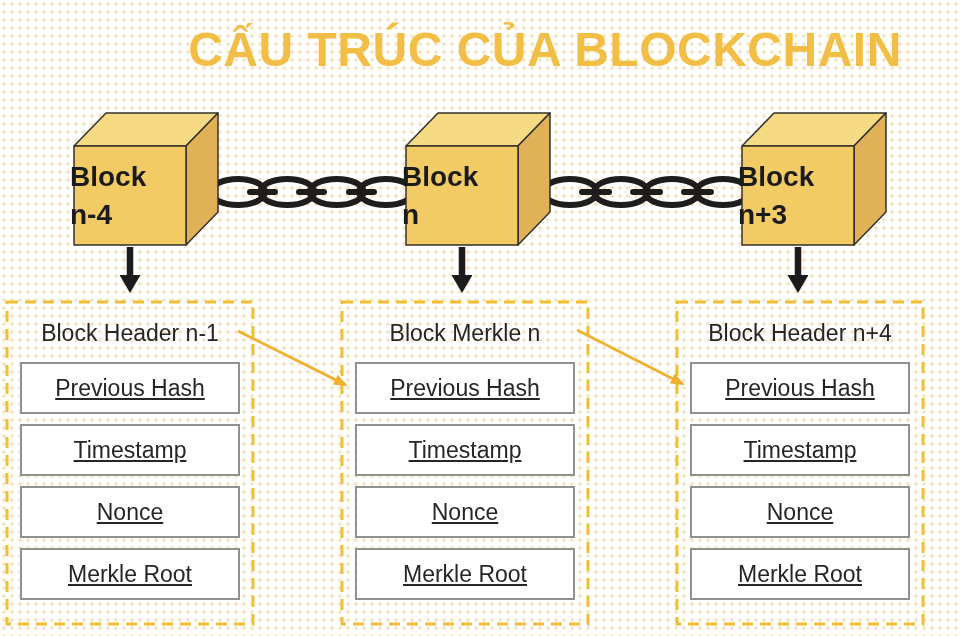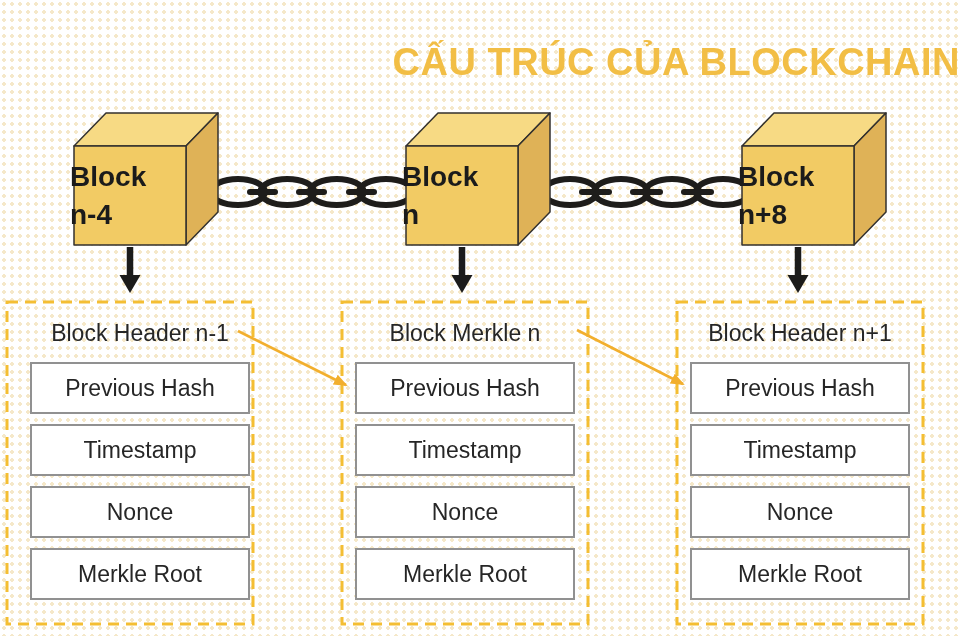--- a/index.html
+++ b/index.html
@@ -5,40 +5,40 @@
   html,body{margin:0;padding:0;}
   body{font-family:"Liberation Sans","DejaVu Sans",sans-serif;}
   .stage{
     position:relative;width:960px;height:636px;overflow:hidden;
     background-color:#ffffff;
     background-image:radial-gradient(circle,#f5e8c9 1.6px,rgba(255,255,255,0) 1.9px);
     background-size:8px 8px;
   }
   .title{
     position:absolute;left:130px;top:22px;width:830px;
-    font-size:38px;font-weight:bold;letter-spacing:.5px;
-    color:#F2BE45;text-align:right;white-space:nowrap;margin-top:19px;
+    font-size:48px;font-weight:bold;letter-spacing:.5px;
+    color:#F2BE45;text-align:center;white-space:nowrap;
   }
   .svg-layer{position:absolute;left:0;top:0;width:960px;height:636px;}
   .cube-label{
     position:absolute;top:158px;width:120px;text-align:left;
     font-size:28px;line-height:38px;font-weight:600;color:#1b1b1b;
   }
   .cube-label.c1{left:70px;} .cube-label.c2{left:402px;} .cube-label.c3{left:738px;}
   .col{position:absolute;top:301px;width:248px;height:324px;box-sizing:border-box;padding:12px 14px 0 14px;}
-  .col.k1{left:6px;margin-left:10px;} .col.k2{left:341px;} .col.k3{left:676px;}
+  .col.k1{left:6px;} .col.k2{left:341px;} .col.k3{left:676px;}
   .hdr-title{
     height:40px;margin-bottom:9px;display:flex;align-items:center;justify-content:center;
     font-size:23px;color:#262626;white-space:nowrap;
   }
   .field-box{
     height:52px;margin-bottom:10px;box-sizing:border-box;
     background:#ffffff;border:2px solid #919191;
     display:flex;align-items:center;justify-content:center;
-    font-size:23px;color:#262626;white-space:nowrap;
+    font-size:23px;color:#262626;white-space:nowrap;text-decoration:underline;
   }
 </style>
 </head>
 <body>
 
 <div class="stage">
 
   <div class="title">CẤU TRÚC CỦA BLOCKCHAIN</div>
 
   <svg class="svg-layer" viewBox="0 0 960 636" xmlns="http://www.w3.org/2000/svg">
@@ -109,40 +109,40 @@
   <div class="cube-label c1">
     <div>Block</div>
     <div>n-4</div>
   </div>
   <div class="cube-label c2">
     <div>Block</div>
     <div>n</div>
   </div>
   <div class="cube-label c3">
     <div>Block</div>
-    <div>n+8</div>
+    <div>n+3</div>
   </div>
 
   <div class="col k1">
     <div class="hdr-title">Block Header n-1</div>
     <div class="field-box">Previous Hash</div>
     <div class="field-box">Timestamp</div>
     <div class="field-box">Nonce</div>
     <div class="field-box">Merkle Root</div>
   </div>
 
   <div class="col k2">
     <div class="hdr-title">Block Merkle n</div>
     <div class="field-box">Previous Hash</div>
     <div class="field-box">Timestamp</div>
     <div class="field-box">Nonce</div>
     <div class="field-box">Merkle Root</div>
   </div>
 
   <div class="col k3">
-    <div class="hdr-title">Block Header n+1</div>
+    <div class="hdr-title">Block Header n+4</div>
     <div class="field-box">Previous Hash</div>
     <div class="field-box">Timestamp</div>
     <div class="field-box">Nonce</div>
     <div class="field-box">Merkle Root</div>
   </div>
 
 </div>
 
 </body></html>

